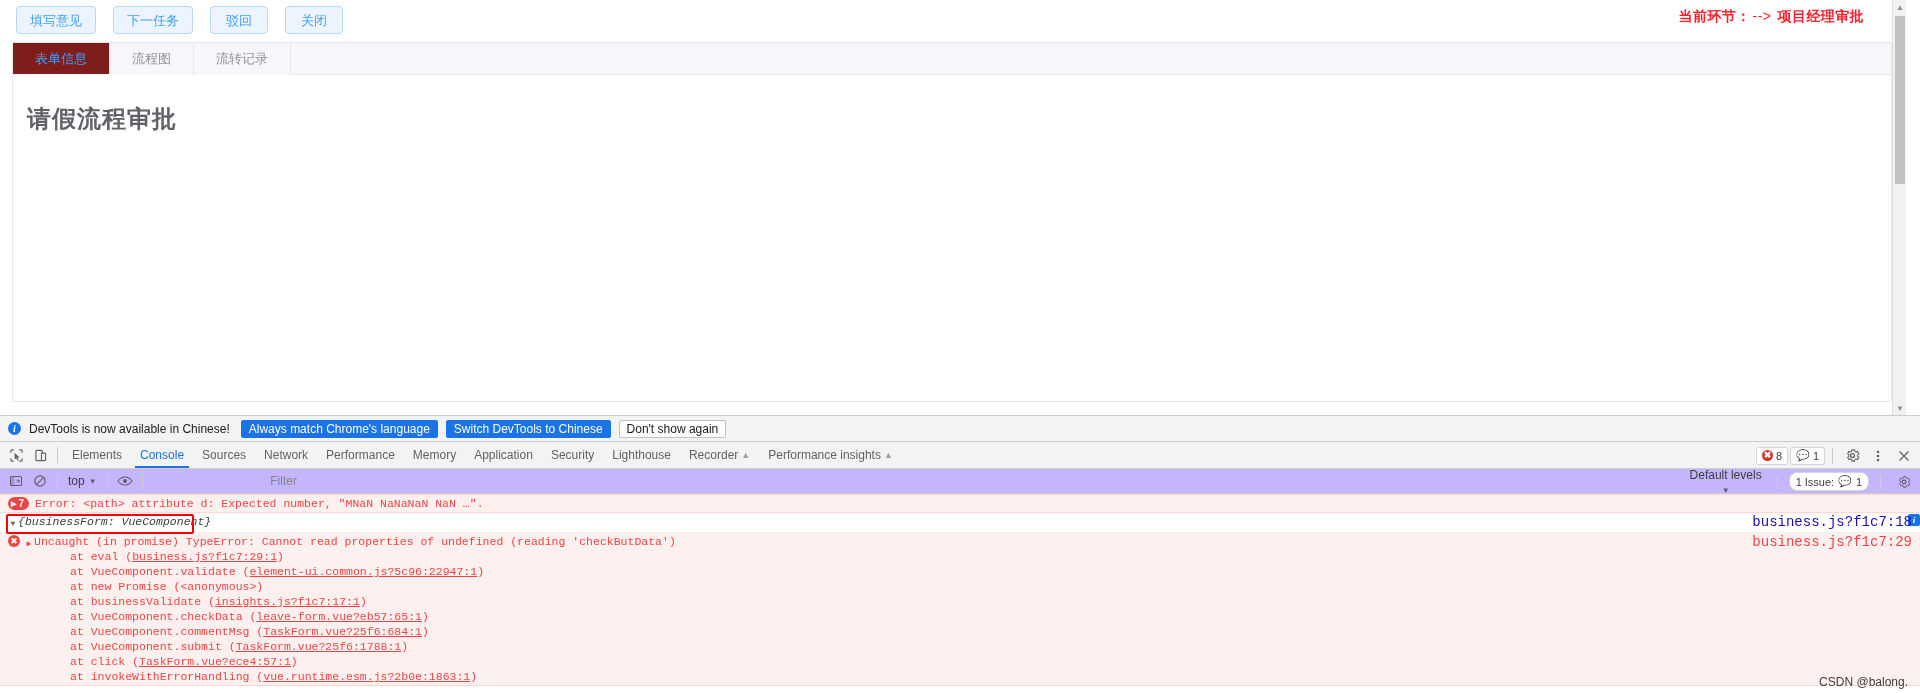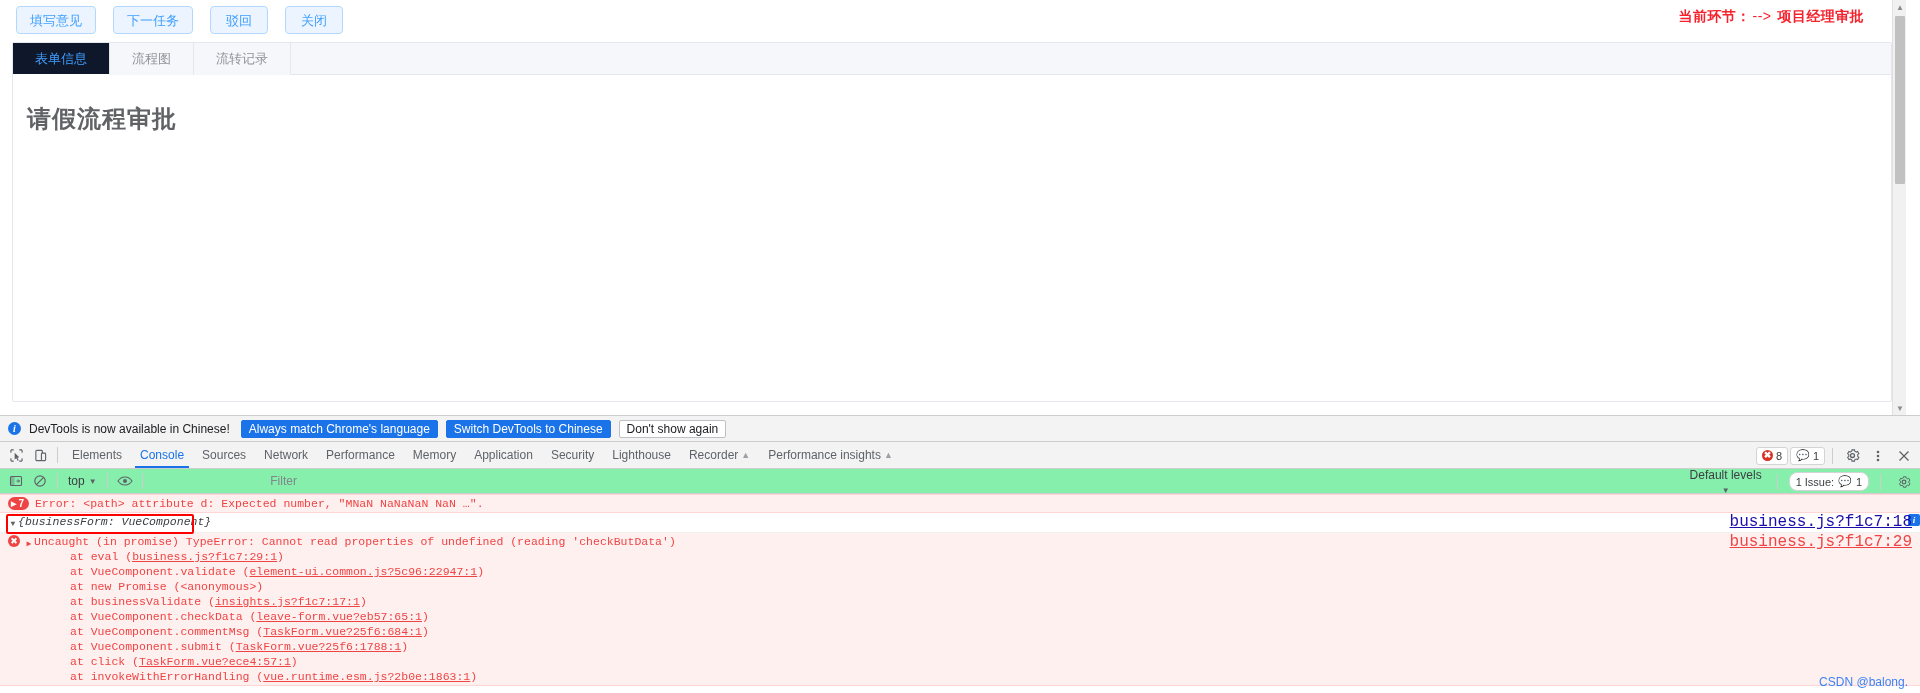--- a/index.html
+++ b/index.html
@@ -57,21 +57,21 @@
   }
   .tab {
     display: flex; align-items: center; justify-content: center;
     padding: 0 22px; height: 32px;
     font-size: 13px; color: #909399;
     border-right: 1px solid #e4e7ed;
     cursor: pointer; white-space: nowrap;
     background: #f5f7fa;
   }
   .tab.active {
-    color: #409eff; background: #0f172a;
+    color: #409eff; background: #7f1d1d;
     border-bottom: 1px solid #fff;
     margin-bottom: -1px;
   }
   .card-body { padding: 28px 0 0 14px; }
   .form-title {
     font-size: 24px; font-weight: bold;
     color: #606266; letter-spacing: 1px;
   }
 
   
@@ -169,21 +169,21 @@
     background: #d93025; color: #fff;
     font-size: 9px; line-height: 11px; text-align: center;
     font-weight: bold;
   }
   .msg-glyph { color: #1a73e8; font-size: 11px; }
 
   
   .dt-filterbar {
     display: flex; align-items: center;
     height: 25px; padding: 0 4px;
-    background: #86efac;
+    background: #c4b5fd;
     border-bottom: 1px solid #cdcdcd;
     position: relative;
   }
   .ctx-select {
     display: inline-flex; align-items: center; gap: 4px;
     height: 19px; padding: 0 5px;
     font-size: 12px; color: #3c4043; cursor: pointer;
   }
   .caret { font-size: 8px; color: #5f6368; }
   .filter-input {
@@ -249,22 +249,22 @@
     font-family: "Liberation Sans", sans-serif;
   }
   .disc {
     flex: 0 0 auto; width: 10px; text-align: center;
     color: #ef4444; font-size: 8px; margin-top: 2px;
   }
   .disc.dark { color: #5f6368; }
   .msg-text { flex: 1 1 auto; white-space: pre-wrap; word-break: break-word; }
   .source-link {
     position: absolute; right: 8px; top: 2px;
-    color: #ef4444; text-decoration: underline;
-    font-size: 16px; cursor: pointer;
+    color: #ef4444; 
+    font-size: 14px; cursor: pointer;
   }
   .msg-row.info-row .source-link { color: #1a0dab; }
   .stack-line { padding-left: 36px; color: #ef4444; line-height: 15px; }
   .stack-line a { color: #ef4444; text-decoration: underline; cursor: pointer; }
   .obj-preview { font-style: italic; color: #3c4043; }
   .info-badge {
     display: inline-flex; align-items: center; justify-content: center;
     width: 12px; height: 12px; border-radius: 2px;
     background: #1a73e8; color: #fff;
     font-size: 9px; font-weight: bold; font-style: italic;
@@ -272,21 +272,21 @@
     font-family: "Liberation Serif", serif;
   }
   .highlight-box {
     position: absolute; left: 6px; top: 20px;
     width: 188px; height: 20px;
     border: 2px solid #ff0000; border-radius: 2px;
     pointer-events: none; z-index: 5;
   }
   .watermark {
     position: absolute; right: 12px; bottom: 4px;
-    font-size: 12px; color: #3b82f6;
+    font-size: 12px; color: #404040;
     font-family: "Liberation Sans", sans-serif;
     z-index: 6;
   }
   svg { display: block; }
 </style>
 </head>
 <body>
 
 <div id="app">
 

